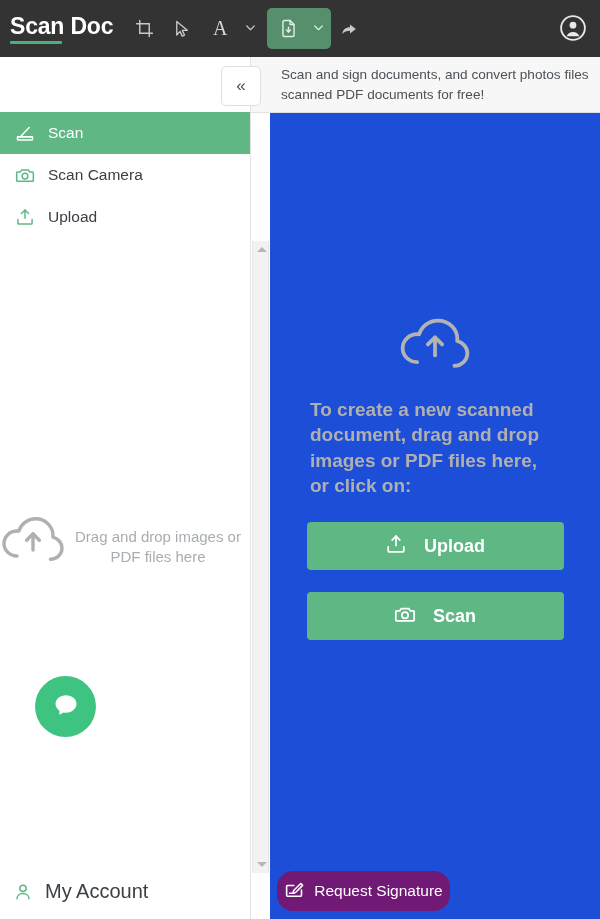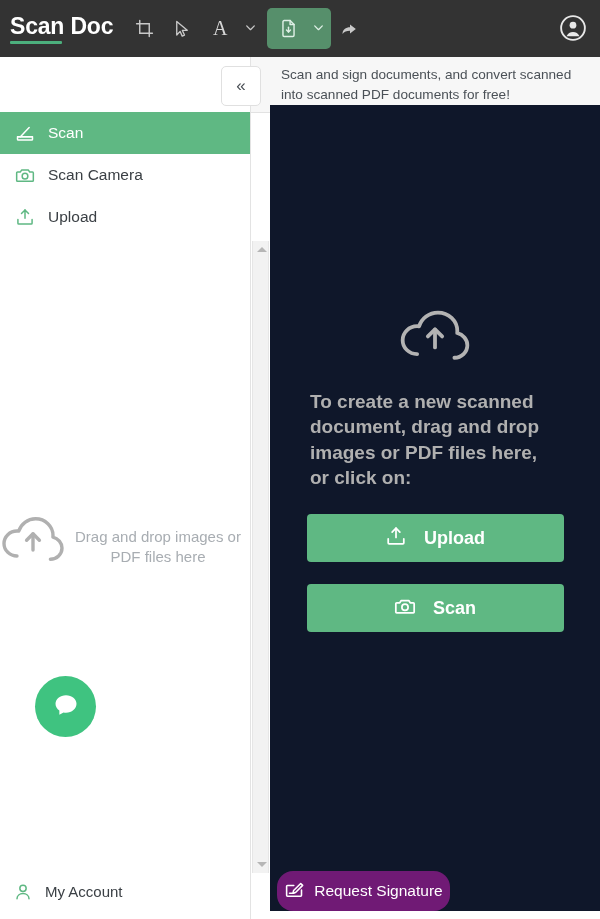--- a/index.html
+++ b/index.html
@@ -73,21 +73,21 @@
   .fab {
     position: absolute; left: 35px; top: 619px; width: 61px; height: 61px;
     border-radius: 50%; background: #3fc380;
     display: flex; align-items: center; justify-content: center; cursor: pointer;
   }
 
   .account {
     position: absolute; left: 0; bottom: 0; width: 250px; height: 55px;
     display: flex; align-items: center; gap: 11px; padding-left: 12px; cursor: pointer;
   }
-  .account .alabel { color: #3b4045; font-size: 15px; }
+  .account .alabel { color: #3b4045; font-size: 20px; }
 
   
   .vscroll {
     position: absolute; left: 252px; top: 241px; width: 17px; height: 632px;
     background: #f2f2f2; border-left: 1px solid #e6e6e6; border-right: 1px solid #e6e6e6;
     cursor: pointer;
   }
   .vscroll .arrow {
     position: absolute; left: 0; width: 17px; height: 17px;
     display: flex; align-items: center; justify-content: center;
@@ -109,22 +109,22 @@
     background: #ffffff; border: 1px solid #e0e0e0; border-radius: 5px;
     display: flex; align-items: center; justify-content: center;
     color: #4a4f55; font-size: 17px; cursor: pointer;
   }
   .tagline {
     margin-left: 30px; width: 310px; color: #4b5157; font-size: 13.6px; line-height: 1.45;
   }
 
   
   .main {
-    position: absolute; top: 105px; left: 270px; width: 330px; height: 806px;
-    background: #0f172a;
+    position: absolute; top: 113px; left: 270px; width: 330px; height: 806px;
+    background: #1d4ed8;
   }
   .main-inner {
     position: absolute; top: 200px; left: 0; width: 330px;
     display: flex; flex-direction: column; align-items: center;
   }
   .main-text {
     margin-top: 22px; width: 250px; color: #b0b0b0; font-size: 19px;
     font-weight: bold; line-height: 1.33; text-align: left;
   }
   .gbtn {
@@ -300,21 +300,21 @@
     </div>
     <div class="arrow down">
       <span class="tri down"></span>
     </div>
   </div>
 
   <div class="topstrip">
     <div class="collapse-btn">
       <span>«</span>
     </div>
-    <div class="tagline">Scan and sign documents, and convert scanned into scanned PDF documents for free!</div>
+    <div class="tagline">Scan and sign documents, and convert photos files scanned PDF documents for free!</div>
   </div>
 
   <div class="main">
     <div class="main-inner">
       <span>
         <svg width="74" height="58" viewBox="0 0 66 52" fill="none" stroke="#b3b3b3" stroke-width="3.4" stroke-linecap="round" stroke-linejoin="round">
           <path d="M17 44c-7.2 0-13-5.6-13-12.5S9.8 19 17 19c.6 0 1.2 0 1.8.1C20.9 12 27.6 6.8 35.6 6.8c9.6 0 17.4 7.4 17.4 16.6 0 .6 0 1.1-.1 1.7 5.2 1.2 9.1 5.7 9.1 11 0 6.2-5.2 11.2-11.6 11.2"></path>
           <path d="M33 38V22"></path>
             <path d="M26.6 28.2L33 21.8l6.4 6.4"></path>
         </svg>

